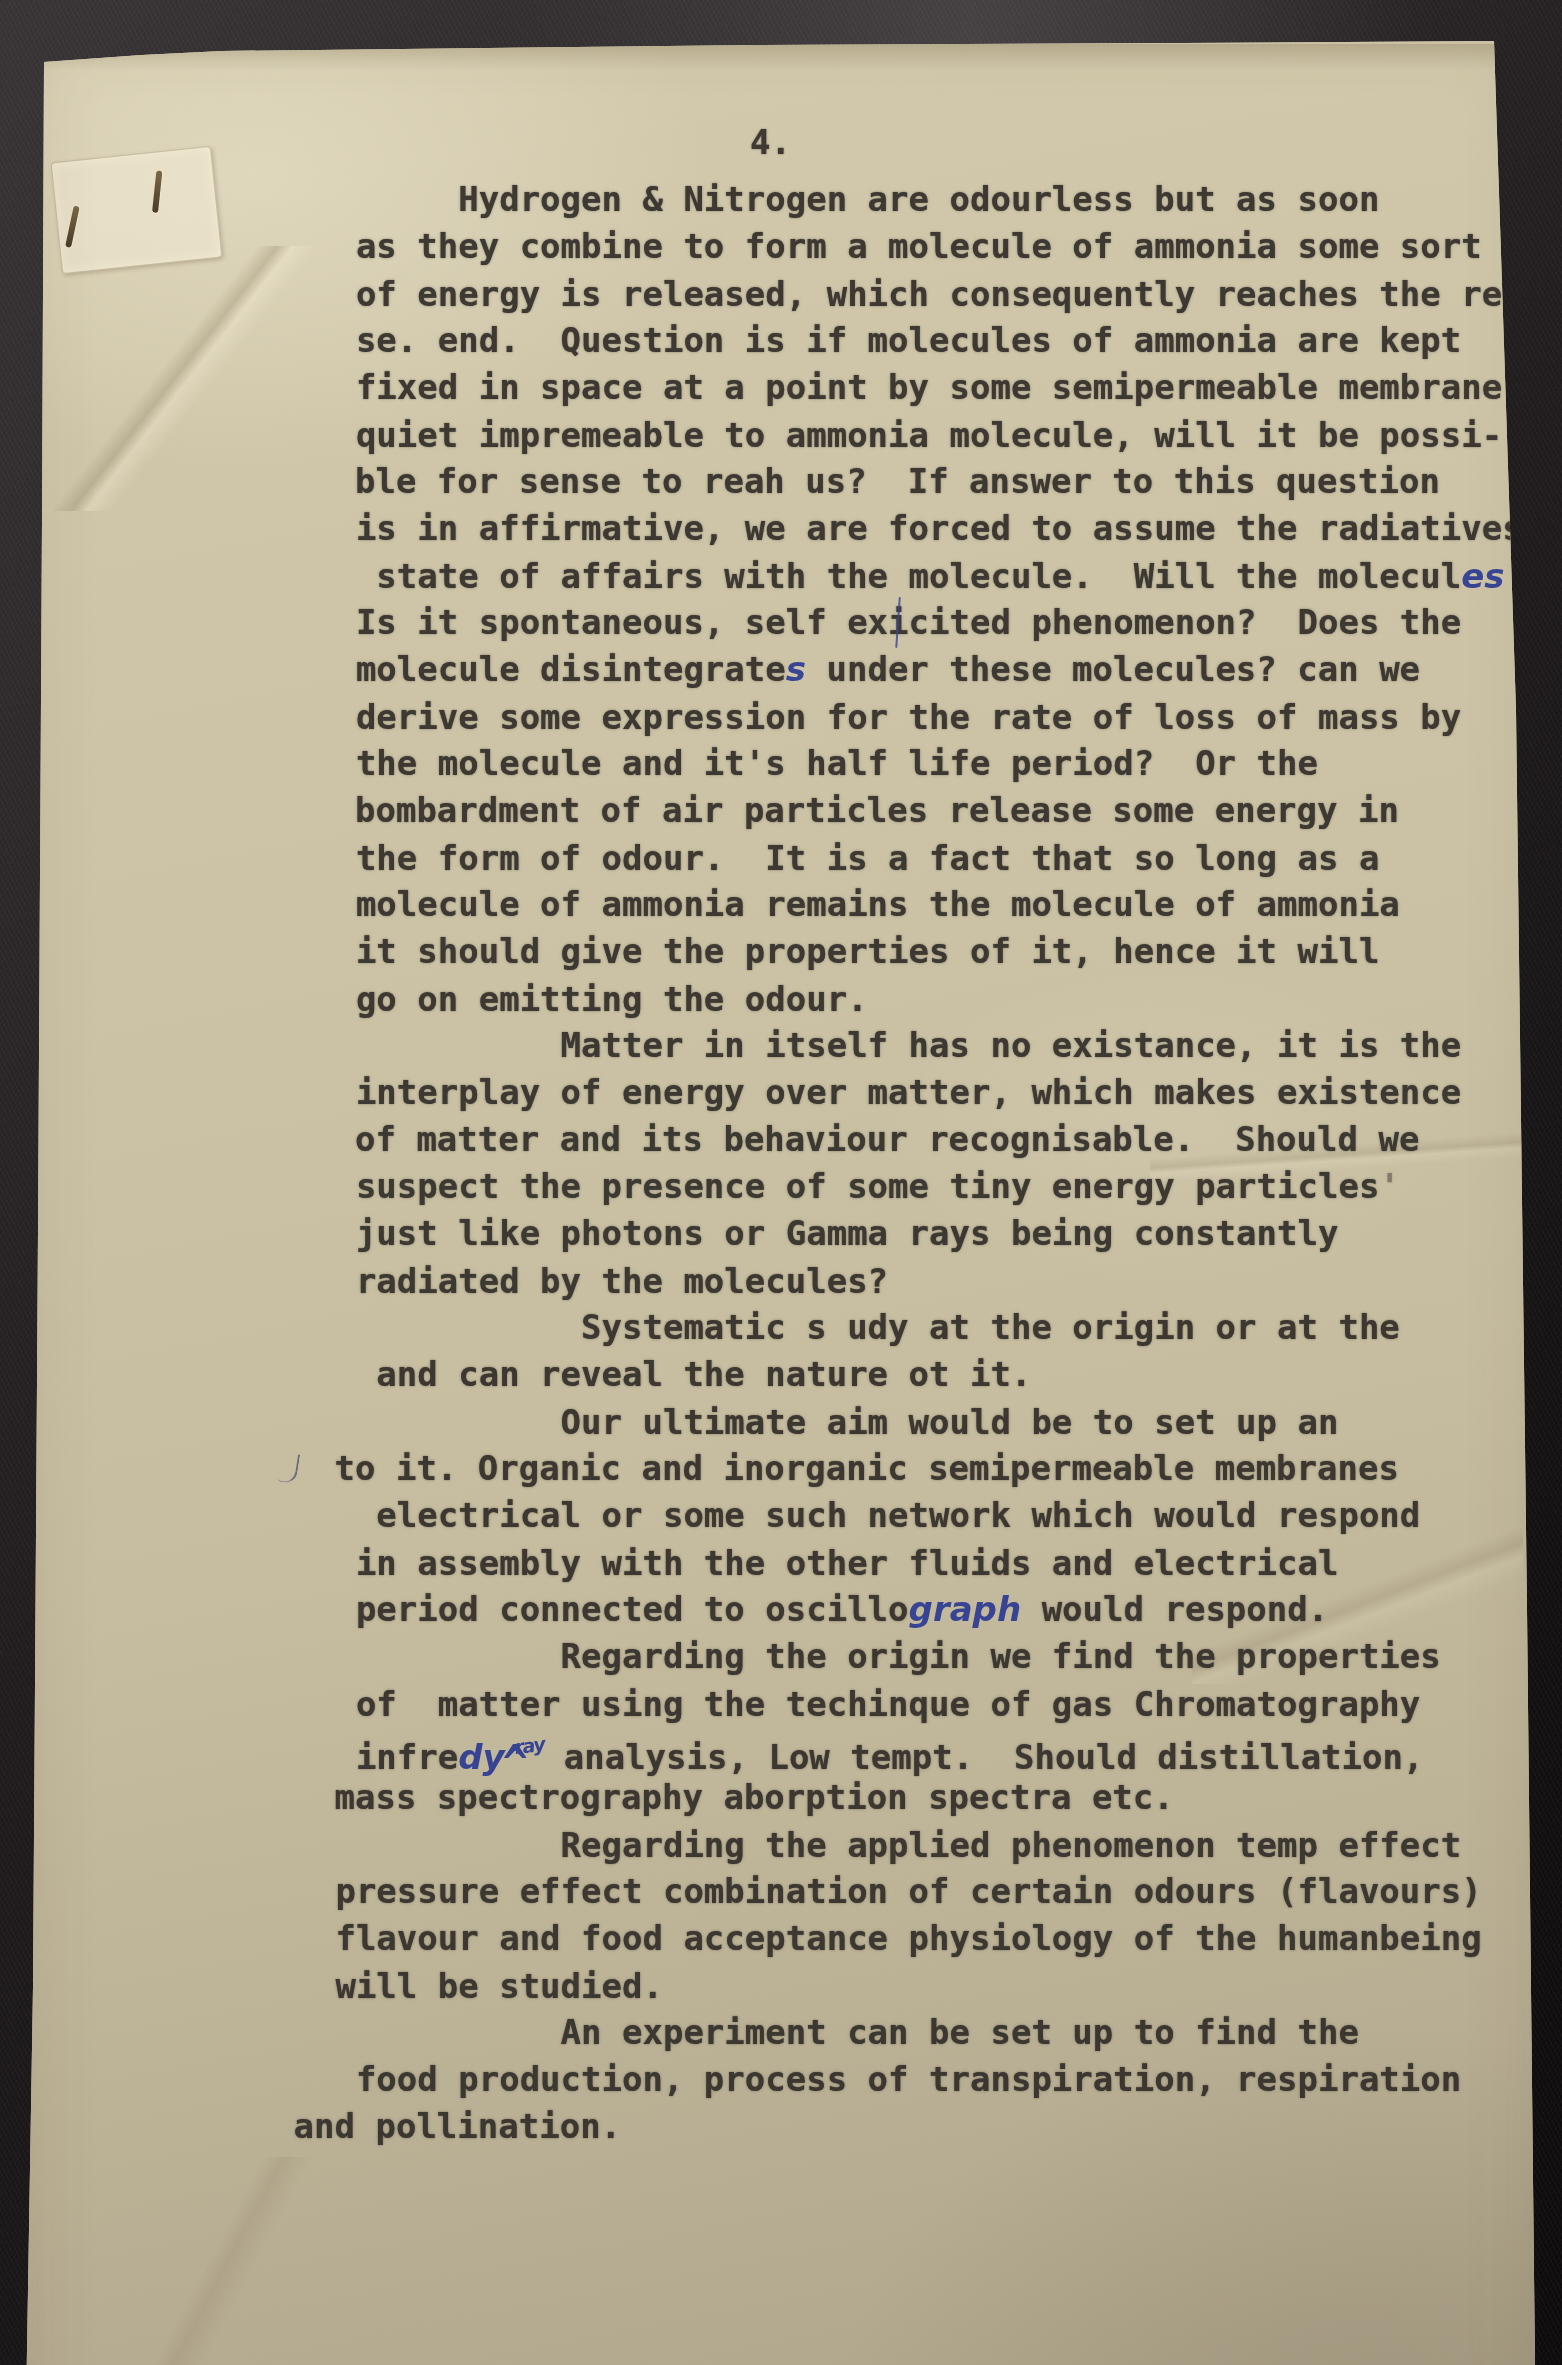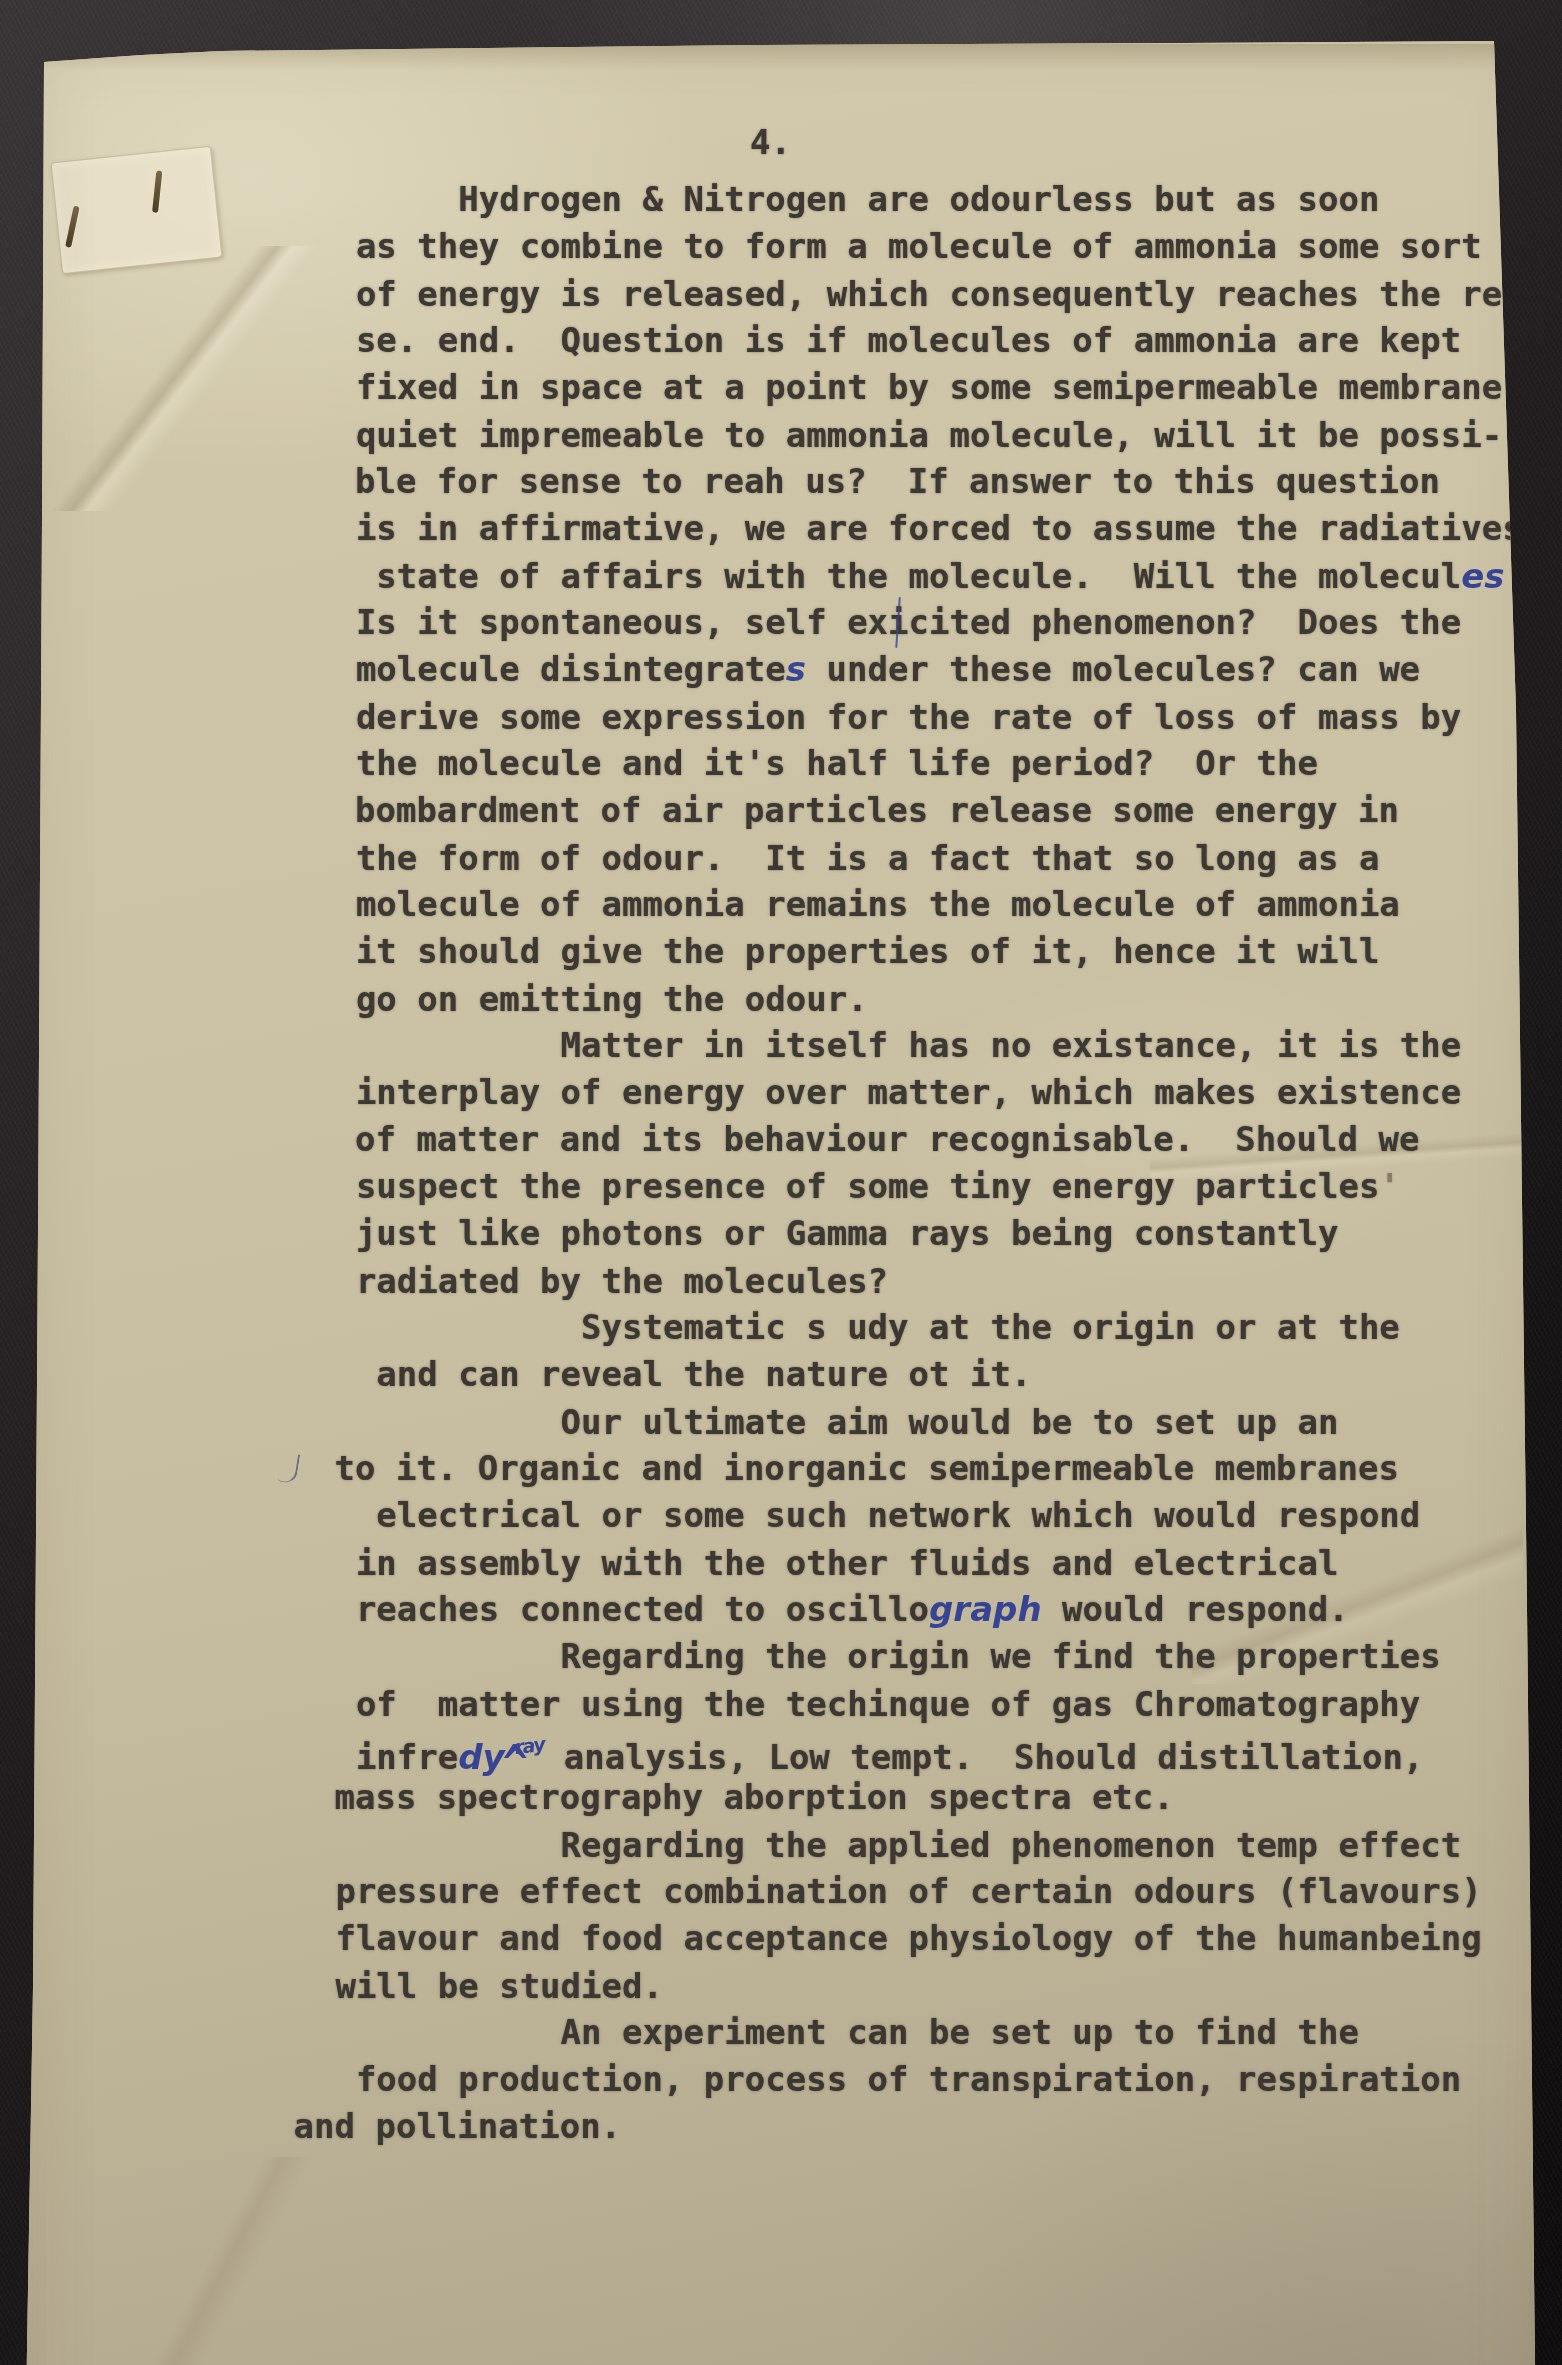--- a/index.html
+++ b/index.html
@@ -160,21 +160,21 @@
       <div class="line"><span>    of matter and its behaviour recognisable.  Should we</span></div>
       <div class="line"><span>    suspect the presence of some tiny energy particles</span><span class="faint">'</span></div>
       <div class="line"><span>    just like photons or Gamma rays being constantly</span></div>
       <div class="line"><span>    radiated by the molecules?</span></div>
       <div class="line"><span>               Systematic s udy at the origin or at the</span></div>
       <div class="line"><span>     and can reveal the nature ot it.</span></div>
       <div class="line"><span>              Our ultimate aim would be to set up an</span></div>
       <div class="line"><span>   to it. Organic and inorganic semipermeable membranes</span></div>
       <div class="line"><span>     electrical or some such network which would respond</span></div>
       <div class="line"><span>    in assembly with the other fluids and electrical</span></div>
-      <div class="line"><span>    reaches connected to oscillo</span><span class="ink">graph</span><span> would respond.</span></div>
+      <div class="line"><span>    period connected to oscillo</span><span class="ink">graph</span><span> would respond.</span></div>
       <div class="line"><span>              Regarding the origin we find the properties</span></div>
       <div class="line"><span>    of  matter using the techinque of gas Chromatography</span></div>
       <div class="line"><span>    infre</span><span class="ink">dy</span><span class="ink caret">^</span><span class="ink sup">ray</span><span> analysis, Low tempt.  Should distillation,</span></div>
       <div class="line"><span>   mass spectrography aborption spectra etc.</span></div>
       <div class="line"><span>              Regarding the applied phenomenon temp effect</span></div>
       <div class="line"><span>   pressure effect combination of certain odours (flavours)</span></div>
       <div class="line"><span>   flavour and food acceptance physiology of the humanbeing</span></div>
       <div class="line"><span>   will be studied.</span></div>
       <div class="line"><span>              An experiment can be set up to find the</span></div>
       <div class="line"><span>    food production, process of transpiration, respiration</span></div>

